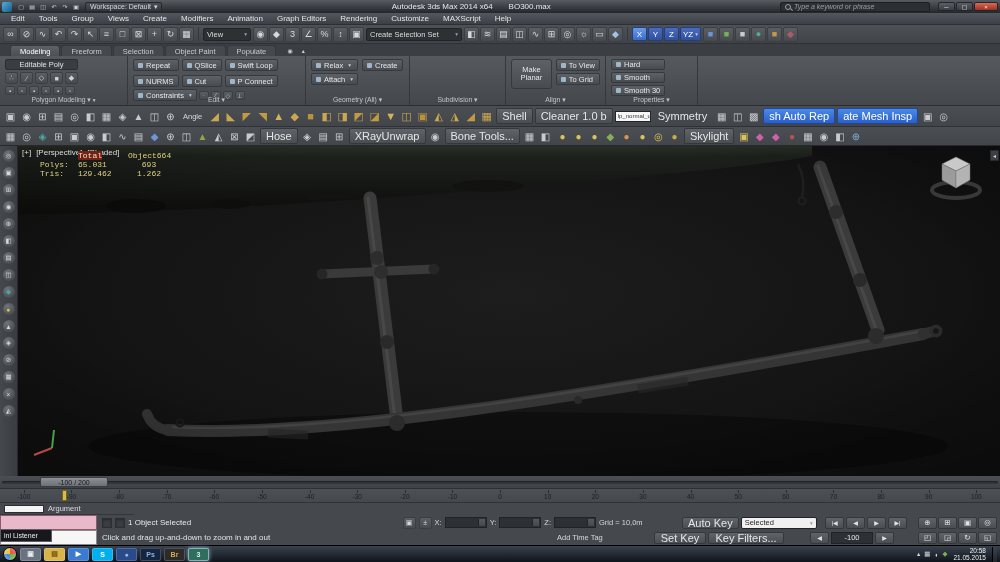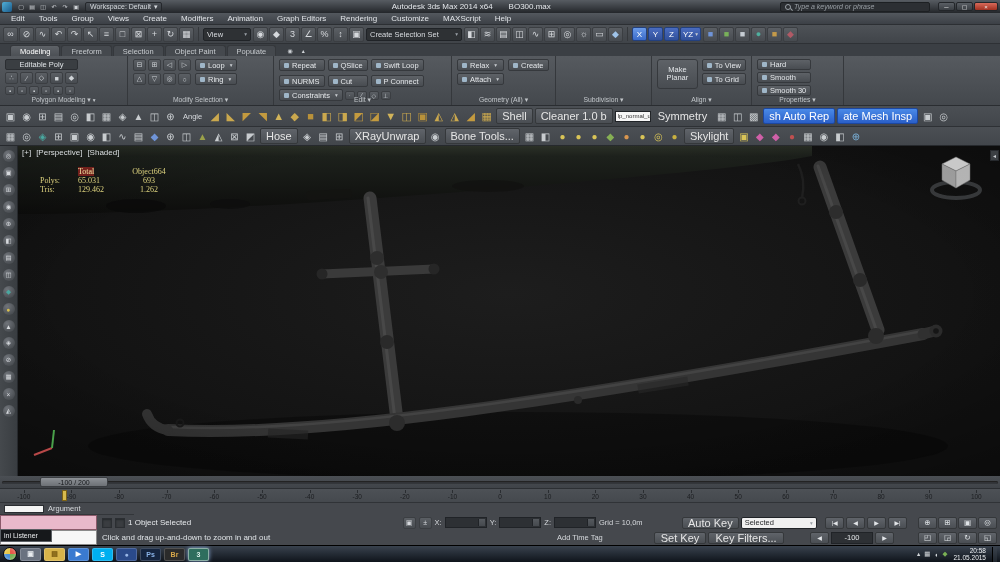--- a/index.html
+++ b/index.html
@@ -67,21 +67,21 @@
   .btn.flat { background:none; border:none; }
   .field { background:#2d3034; border:1px solid #202327; color:#ddd; height:12px; font-size:7.5px; display:flex; align-items:center; padding:0 2px; }
   .field.white { background:#f6f6f6; color:#333; font-size:6px; height:11px; }
 
   
   .leftbar { position:absolute; top:146px; left:0; width:18px; height:330px; background:linear-gradient(90deg,#45494d,#393d41); display:flex; flex-direction:column; align-items:center; padding-top:4px; gap:5px; border-right:1px solid #26292d; }
   .orb { width:12px; height:12px; border-radius:50%; background:radial-gradient(circle at 35% 30%,#70747a,#3c4044); font-size:6.5px; color:#d6d9dd; display:flex; align-items:center; justify-content:center; flex:0 0 auto; }
   .viewport { position:absolute; top:146px; left:18px; width:982px; height:330px; background:radial-gradient(ellipse at 50% 45%, #1d1d1d, #111 78%); overflow:hidden; }
   .scene { position:absolute; inset:0; }
   .vplabel { position:absolute; top:2px; left:4px; display:flex; gap:5px; font-size:8px; color:#d9dde0; }
-  .stats { position:absolute; top:21px; left:22px; font-family:Liberation Serif, serif; font-size:8px; color:#ddd27e; line-height:9px; }
+  .stats { position:absolute; top:5px; left:22px; font-family:Liberation Mono, monospace; font-size:8px; color:#ddd27e; line-height:9px; }
   .stats .srow { display:flex; }
   .stats .c1 { width:38px; } .stats .c2 { width:50px; } .stats .c3 { width:42px;text-align:center; }
   .hl { background:#73201c; color:#f0e4a0; }
   .vptab { position:absolute; right:1px; top:4px; width:9px; height:11px; background:#3c4044; color:#c8ccd0; font-size:6px; display:flex; align-items:center; justify-content:center; border:1px solid #26292d; }
 
   
   .tslider { top:476px; height:13px; background:linear-gradient(#4b4f54,#3f4348); border-bottom:1px solid #2c2f33; }
   .ttrack { position:absolute; left:2px; right:2px; top:5px; height:3px; background:#33363a; border-radius:2px; box-shadow:inset 0 1px 1px #222; }
   .thandle { position:absolute; left:40px; top:1px; width:68px; height:10px; background:linear-gradient(#8d9196,#6d7176); border:1px solid #3a3d41; border-radius:2px; color:#15171a; font-size:7px; display:flex; align-items:center; justify-content:center; }
   .ruler { top:489px; height:14px; background:linear-gradient(#4d5156,#45494e); display:flex; border-bottom:1px solid #303337; }
@@ -266,41 +266,20 @@
         <span class="prow">
             <span class="mini sm">▪</span>
             <span class="mini sm">▫</span>
             <span class="mini sm">▪</span>
             <span class="mini sm">▫</span>
             <span class="mini sm">▪</span>
             <span class="mini sm">▫</span>
           </span>
       </div>
       <div class="pcap caret-after">Polygon Modeling ▾</div>
-    </div>
-    <div class="panel" style="width:146px">
-      <div style="display:grid;grid-template-columns:repeat(4,auto);gap:2px;align-content:start">
-          <span class="mini">⊟</span>
-          <span class="mini">⊞</span>
-          <span class="mini">◁</span>
-          <span class="mini">▷</span>
-          <span class="mini">△</span>
-          <span class="mini">▽</span>
-          <span class="mini">◎</span>
-          <span class="mini">○</span>
-        </div>
-      <div class="pcol">
-        <span class="rbtn caret-after">
-            <span>Loop</span>
-          </span>
-        <span class="rbtn caret-after">
-            <span>Ring</span>
-          </span>
-      </div>
-      <div class="pcap">Modify Selection ▾</div>
     </div>
     <div class="panel" style="width:178px">
       <div class="pcol">
         <div class="egrid">
           <span class="rbtn">
               <span>Repeat</span>
             </span>
           <span class="rbtn">
               <span>QSlice</span>
             </span>

